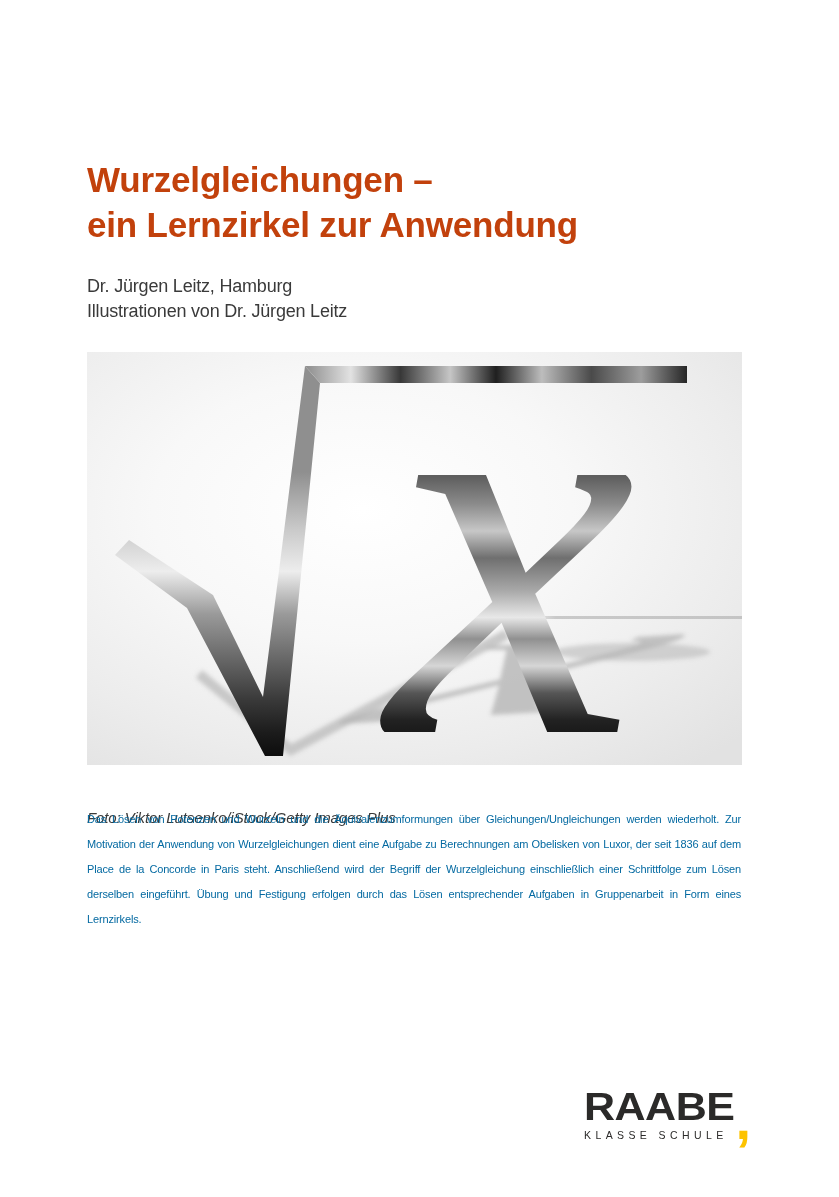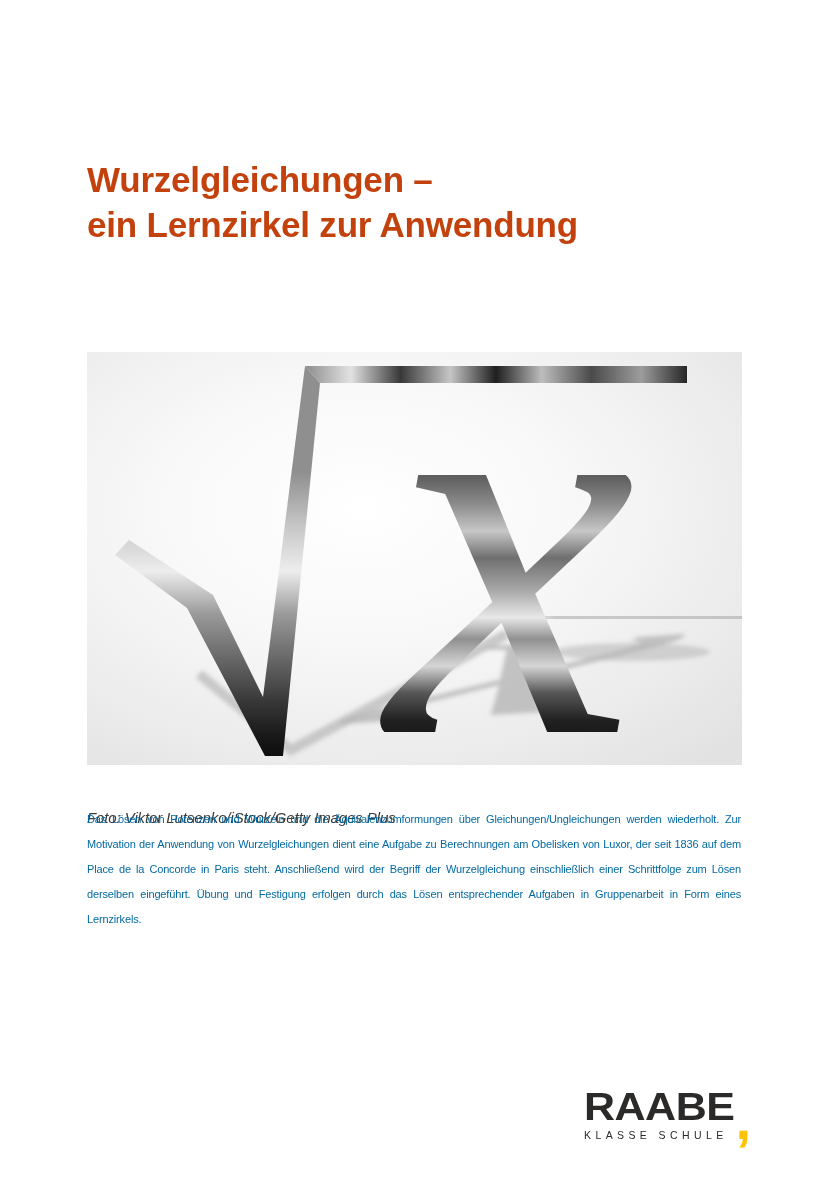--- a/index.html
+++ b/index.html
@@ -85,20 +85,24 @@
 </head>
 <body>
 
 <div class="page">
 
   <h1 class="title">
     <span class="tl">Wurzelgleichungen –</span>
     <span class="tl">ein Lernzirkel zur Anwendung</span>
   </h1>
 
+  <div class="authors">
+    <div>Dr. Jürgen Leitz, Hamburg</div>
+    <div>Illustrationen von Dr. Jürgen Leitz</div>
+  </div>
 
   <div class="figure">
     <svg width="655" height="413" viewBox="0 0 655 413" xmlns="http://www.w3.org/2000/svg">
       <defs>
         <radialGradient id="bgGrad" cx="42%" cy="38%" r="80%">
           <stop offset="0" stop-color="#ffffff"></stop>
           <stop offset="0.4" stop-color="#f8f8f8"></stop>
           <stop offset="0.75" stop-color="#ececec"></stop>
           <stop offset="1" stop-color="#e2e2e2"></stop>
         </radialGradient>

